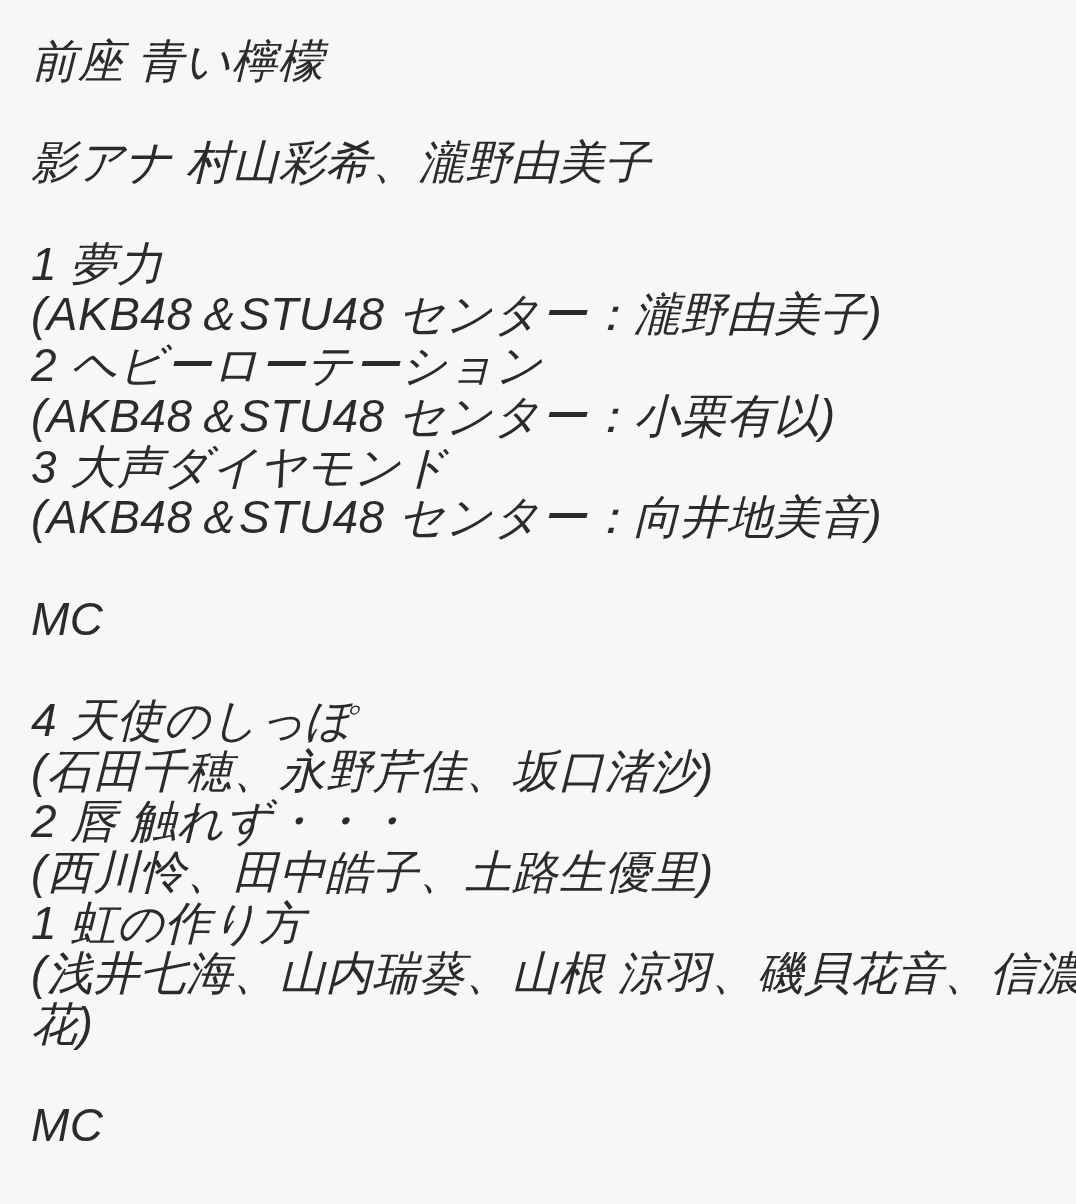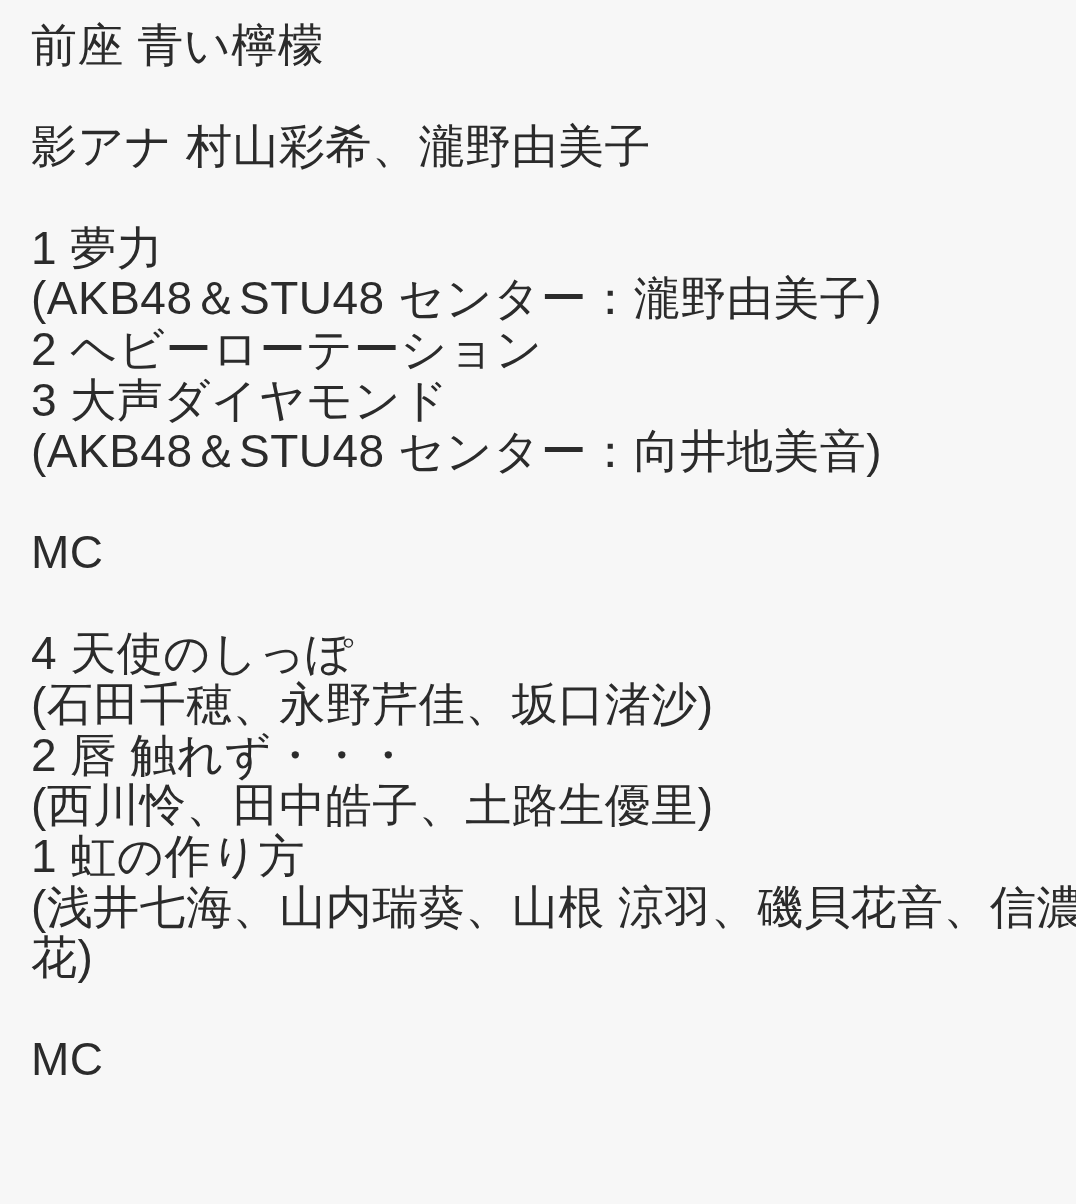--- a/index.html
+++ b/index.html
@@ -8,45 +8,47 @@
   }
   body {
     width: 1076px;
     height: 1204px;
     background: #f7f7f7;
     overflow: hidden;
   }
   .setlist {
     box-sizing: border-box;
     width: 1076px;
-    padding: 20px 10px 0 31px;
+    padding: 36px 10px 0 31px;
     font-family: "Liberation Sans", "DejaVu Sans", sans-serif;
     font-size: 46px;
     font-weight: 400;
     color: #2b2b2b;
     overflow: hidden;
+    font-style: italic;
   }
   .line {
     height: 50.7px;
     line-height: 50.7px;
     white-space: pre;
     letter-spacing: 0.5px;
   }
 </style>
 </head>
 <body>
 
 <div class="setlist">
   <div class="line">前座 青い檸檬</div>
   <div class="line"></div>
   <div class="line">影アナ 村山彩希、瀧野由美子</div>
   <div class="line"></div>
   <div class="line">1 夢力</div>
   <div class="line">(AKB48＆STU48 センター：瀧野由美子)</div>
   <div class="line">2 ヘビーローテーション</div>
+  <div class="line">(AKB48＆STU48 センター：小栗有以)</div>
   <div class="line">3 大声ダイヤモンド</div>
   <div class="line">(AKB48＆STU48 センター：向井地美音)</div>
   <div class="line"></div>
   <div class="line">MC</div>
   <div class="line"></div>
   <div class="line">4 天使のしっぽ</div>
   <div class="line">(石田千穂、永野芹佳、坂口渚沙)</div>
   <div class="line">2 唇 触れず・・・</div>
   <div class="line">(西川怜、田中皓子、土路生優里)</div>
   <div class="line">1 虹の作り方</div>

